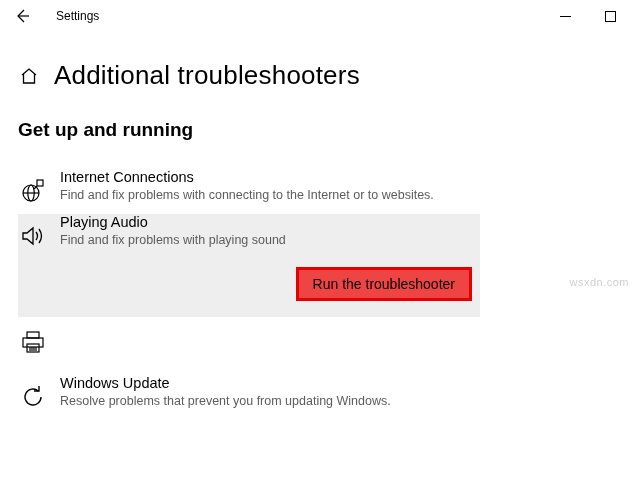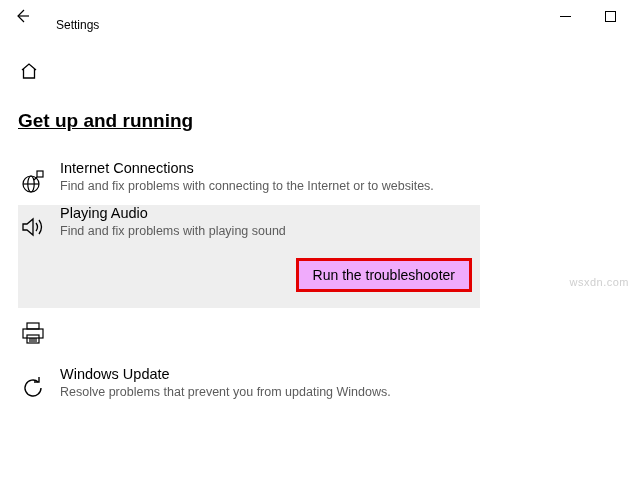--- a/index.html
+++ b/index.html
@@ -6,21 +6,21 @@
     body {
       font-family: "Segoe UI", -apple-system, sans-serif;
       background: #fff;
       width: 639px;
       height: 502px;
       overflow: hidden;
       color: #000;
     }
     .titlebar {
       display: flex;
-      align-items: flex-end;
+      align-items: center;
       height: 32px;
       padding: 0 6px;
     }
     .titlebar .back {
       width: 32px;
       height: 32px;
       display: flex;
       align-items: center;
       justify-content: center;
       cursor: pointer;
@@ -49,21 +49,20 @@
     .page-header .home-icon { width: 22px; height: 22px; display:flex; align-items:center; justify-content:center; }
     .page-title {
       font-size: 26px;
       font-weight: 400;
       letter-spacing: 0.2px;
     }
     .section-heading {
       font-size: 19px;
       font-weight: 600;
       margin-bottom: 18px;
-      text-decoration: underline;
     }
     .ts-item {
       display: flex;
       align-items: flex-end;
       padding: 10px 6px 10px 2px;
       gap: 14px;
       cursor: pointer;
       width: 462px;
     }
     .ts-item .icon-slot {
@@ -93,21 +92,21 @@
       padding-bottom: 14px;
     }
     .run-row {
       background: #eeeeee;
       width: 462px;
       padding: 6px 10px 18px 10px;
       display: flex;
       justify-content: flex-end;
     }
     .run-btn {
-      background: #f0abfc;
+      background: #ef4444;
       border: 1px solid #888;
       padding: 6px 14px;
       font-size: 14px;
       font-family: inherit;
       cursor: pointer;
     }
     .highlight {
       outline: 3px solid #e30000;
       outline-offset: -1px;
     }
@@ -146,20 +145,21 @@
 
 <div class="content">
 
   <div class="page-header">
     <span class="home-icon">
       <svg width="20" height="20" viewBox="0 0 20 20" fill="none" stroke="#000" stroke-width="1.3">
         <path d="M3 9 L10 3 L17 9"></path>
         <path d="M4.5 8 V17 H15.5 V8"></path>
       </svg>
     </span>
+    <h1 class="page-title">Additional troubleshooters</h1>
   </div>
 
   <h2 class="section-heading">Get up and running</h2>
 
   <div class="ts-item">
     <span class="icon-slot">
       <svg width="26" height="26" viewBox="0 0 26 26" fill="none" stroke="#000" stroke-width="1.2">
         <circle cx="11" cy="15" r="8"></circle>
         <ellipse cx="11" cy="15" rx="3.2" ry="8"></ellipse>
         <line x1="3" y1="15" x2="19" y2="15"></line>

